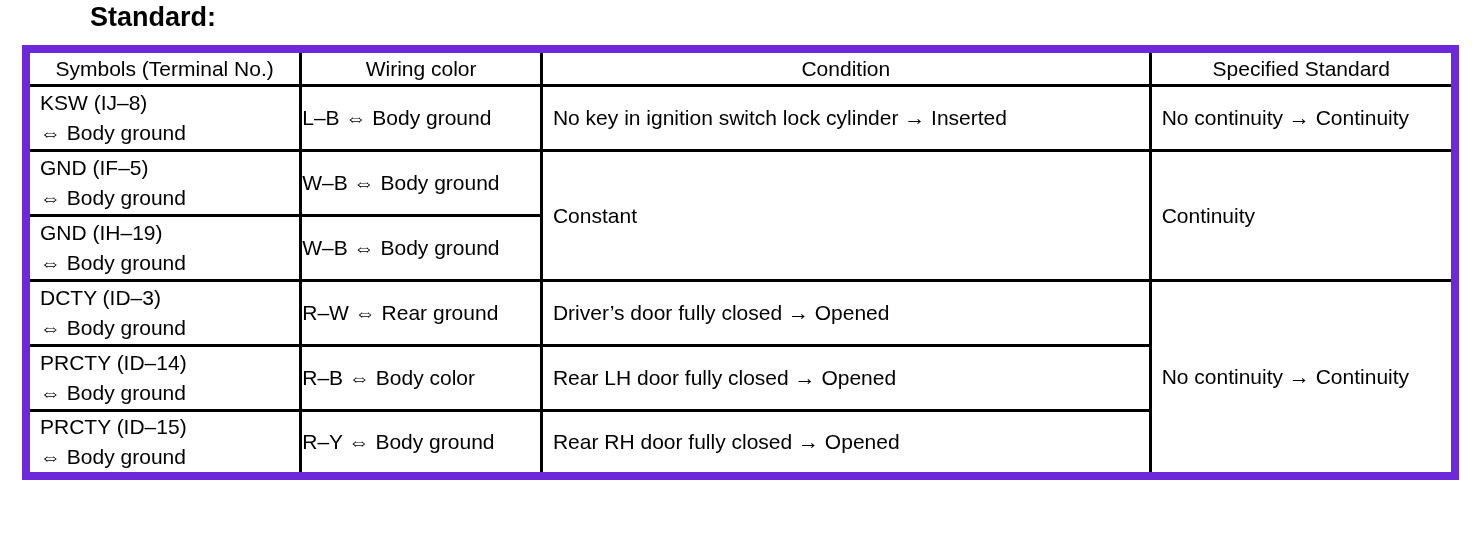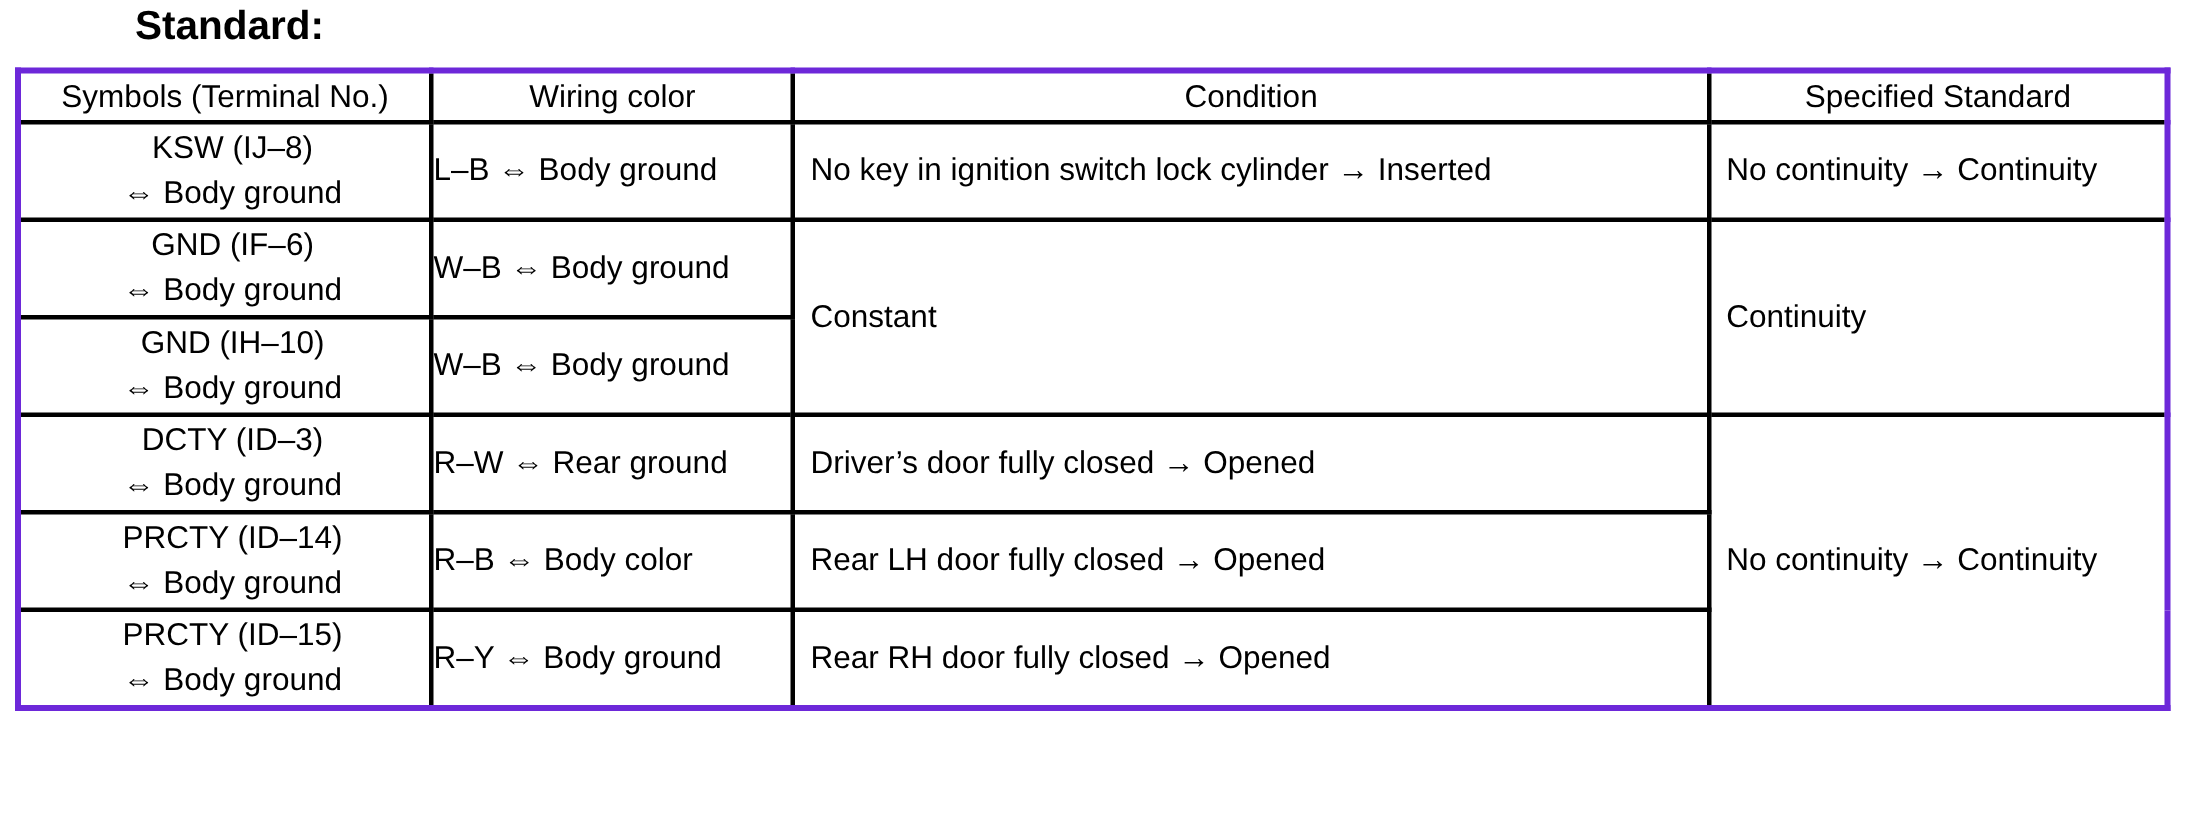--- a/index.html
+++ b/index.html
@@ -23,26 +23,26 @@
   .heading {
     position: absolute;
     left: 90px;
     top: 2px;
     font-size: 27px;
     font-weight: bold;
     letter-spacing: 0px;
   }
   table.spec-table {
     position: absolute;
-    left: 10px;
+    left: 22px;
     top: 45px;
     width: 1437px;
     border-collapse: collapse;
     table-layout: fixed;
-    border: 4px solid #6d28d9;
+    border: 8px solid #6d28d9;
   }
   .spec-table th,
   .spec-table td {
     border: 3px solid #000000;
     font-size: 21px;
     font-weight: normal;
     padding: 0;
     background: #ffffff;
     vertical-align: middle;
     overflow: hidden;
@@ -51,21 +51,21 @@
   .col-wiring    { width: 240px; }
   .col-condition { width: 607px; }
   .col-specified { width: 304px; }
   .spec-table th {
     height: 31px;
     text-align: center;
   }
   tr.data-row { height: 65px; }
   td.symbols {
     padding-left: 10px;
-    text-align: center;
+    text-align: left;
     line-height: 30px;
   }
   td.wiring {
   }
   td.condition,
   td.specified {
     padding-left: 10px;
     text-align: left;
   }
   .footer {
@@ -102,31 +102,31 @@
         <div>KSW (IJ–8)</div>
         <div>⇔ Body ground</div>
       </td>
       <td class="wiring">L–B ⇔ Body ground</td>
       <td class="condition">No key in ignition switch lock cylinder → Inserted</td>
       <td class="specified">No continuity → Continuity</td>
     </tr>
 
     <tr class="data-row">
       <td class="symbols">
-        <div>GND (IF–6)</div>
+        <div>GND (IF–5)</div>
         <div>⇔ Body ground</div>
       </td>
       <td class="wiring">W–B ⇔ Body ground</td>
       <td class="condition" rowspan="2">Constant</td>
       <td class="specified" rowspan="2">Continuity</td>
     </tr>
 
     <tr class="data-row">
       <td class="symbols">
-        <div>GND (IH–10)</div>
+        <div>GND (IH–19)</div>
         <div>⇔ Body ground</div>
       </td>
       <td class="wiring">W–B ⇔ Body ground</td>
     </tr>
 
     <tr class="data-row">
       <td class="symbols">
         <div>DCTY (ID–3)</div>
         <div>⇔ Body ground</div>
       </td>

